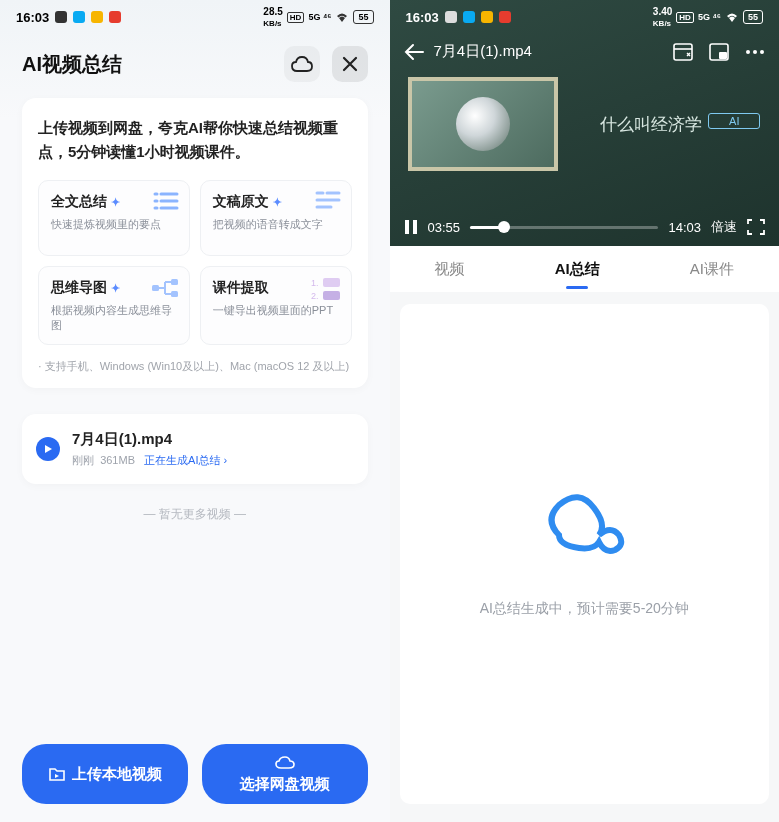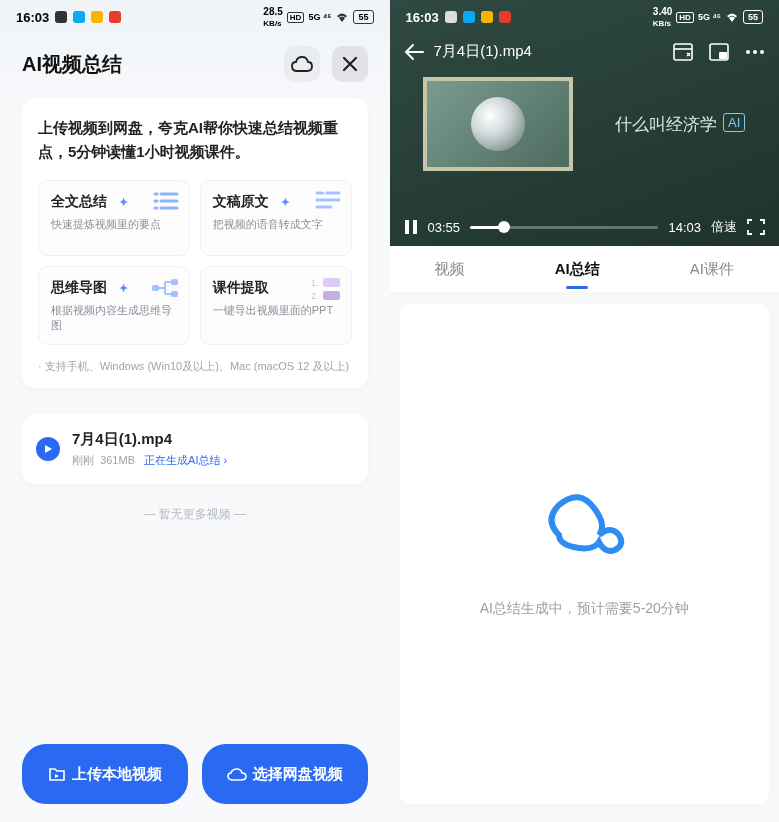--- a/index.html
+++ b/index.html
@@ -61,21 +61,21 @@
 }
 .feature {
   border: 1px solid #eef0f3; border-radius: 10px;
   padding: 12px 12px 10px 12px;
   background: #fdfdfe;
   position: relative;
   min-height: 76px;
 }
 .feature-title {
   font-size: 14px; font-weight: 600; color: #222;
-  display: flex; align-items: center; gap: 12px;
+  display: flex; align-items: center; gap: 4px;
 }
 .sparkle { color: #5b8cff; font-size: 11px; }
 .feature-desc {
   font-size: 11px; color: #8a8f99; margin-top: 6px; line-height: 1.4;
 }
 .feature-icon {
   position: absolute; right: 10px; top: 10px;
   opacity: 0.8;
 }
 .support-note {
@@ -108,21 +108,21 @@
 .bottom-actions {
   position: absolute; bottom: 18px; left: 22px; right: 22px;
   display: flex; gap: 14px;
 }
 .act-btn {
   flex: 1; height: 60px; border-radius: 24px;
   display: flex; align-items: center; justify-content: center; gap: 6px;
   font-size: 15px; font-weight: 600; color: #fff;
 }
 .act-btn.primary { background: #2a6af2; }
-.act-btn.secondary { background: #2a6af2; }
+.act-btn.secondary { background: #2a6af2; flex-direction: column; }
 
 
 .right { background: #f6f7f8; }
 .video-area {
   background: linear-gradient(160deg, #2f4a42 0%, #1e332d 100%);
   height: 246px;
   position: relative;
 }
 .video-top {
   display: flex; align-items: center; justify-content: space-between;
@@ -144,22 +144,22 @@
 }
 .globe {
   width: 54px; height: 54px; border-radius: 50%;
   background: radial-gradient(circle at 35% 35%, #fff 0%, #cfd6d9 40%, #5a7066 100%);
 }
 .video-title-text {
   color: #d9e8e2; font-size: 17px; font-weight: 500;
   display: flex; align-items: flex-start; gap: 6px; margin-left: 24px;
 }
 .ai-badge {
-  font-size: 13px; border: 1px solid #7fc9f0; color: #7fc9f0;
-  padding: 1px 4px; border-radius: 3px;
+  font-size: 11px; border: 1px solid #7fc9f0; color: #7fc9f0;
+  padding: 1px 20px; border-radius: 3px;
 }
 
 .video-controls {
   position: absolute; bottom: 10px; left: 14px; right: 14px;
   display: flex; align-items: center; gap: 10px; color: #fff; font-size: 13px;
 }
 .progress {
   flex: 1; height: 3px; background: rgba(255,255,255,0.3); border-radius: 2px; position: relative;
 }
 .progress-fill {

